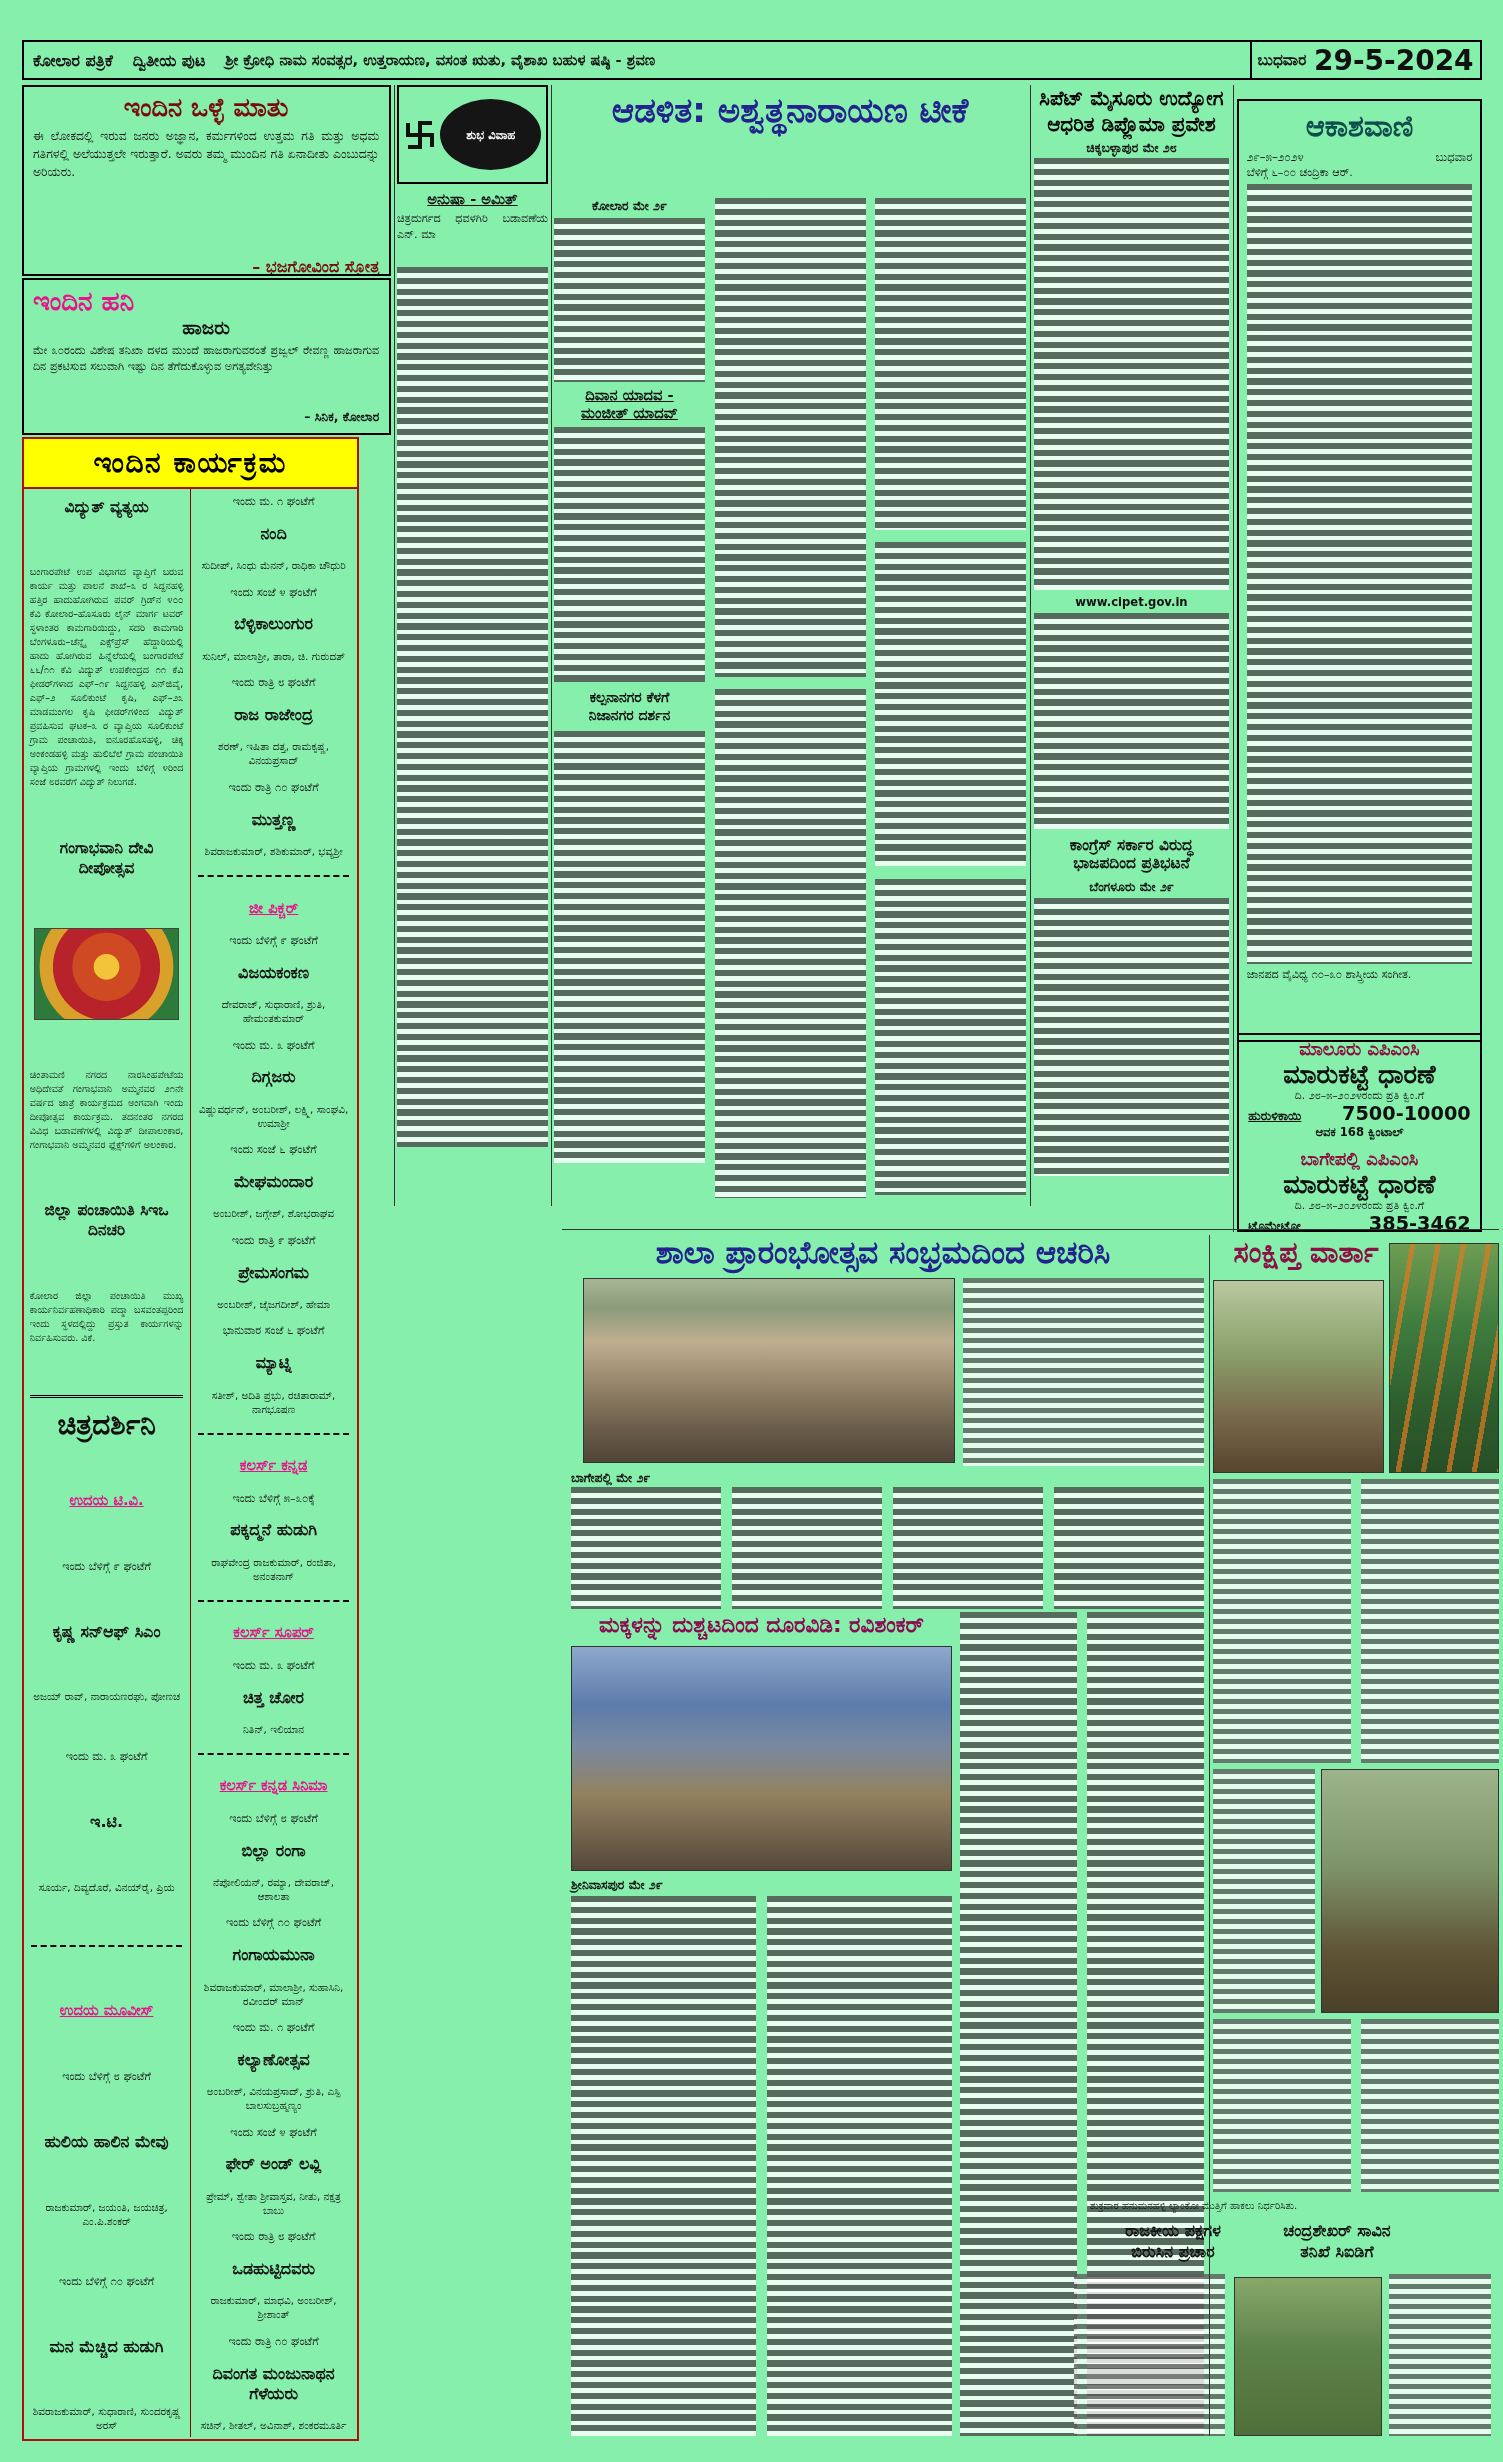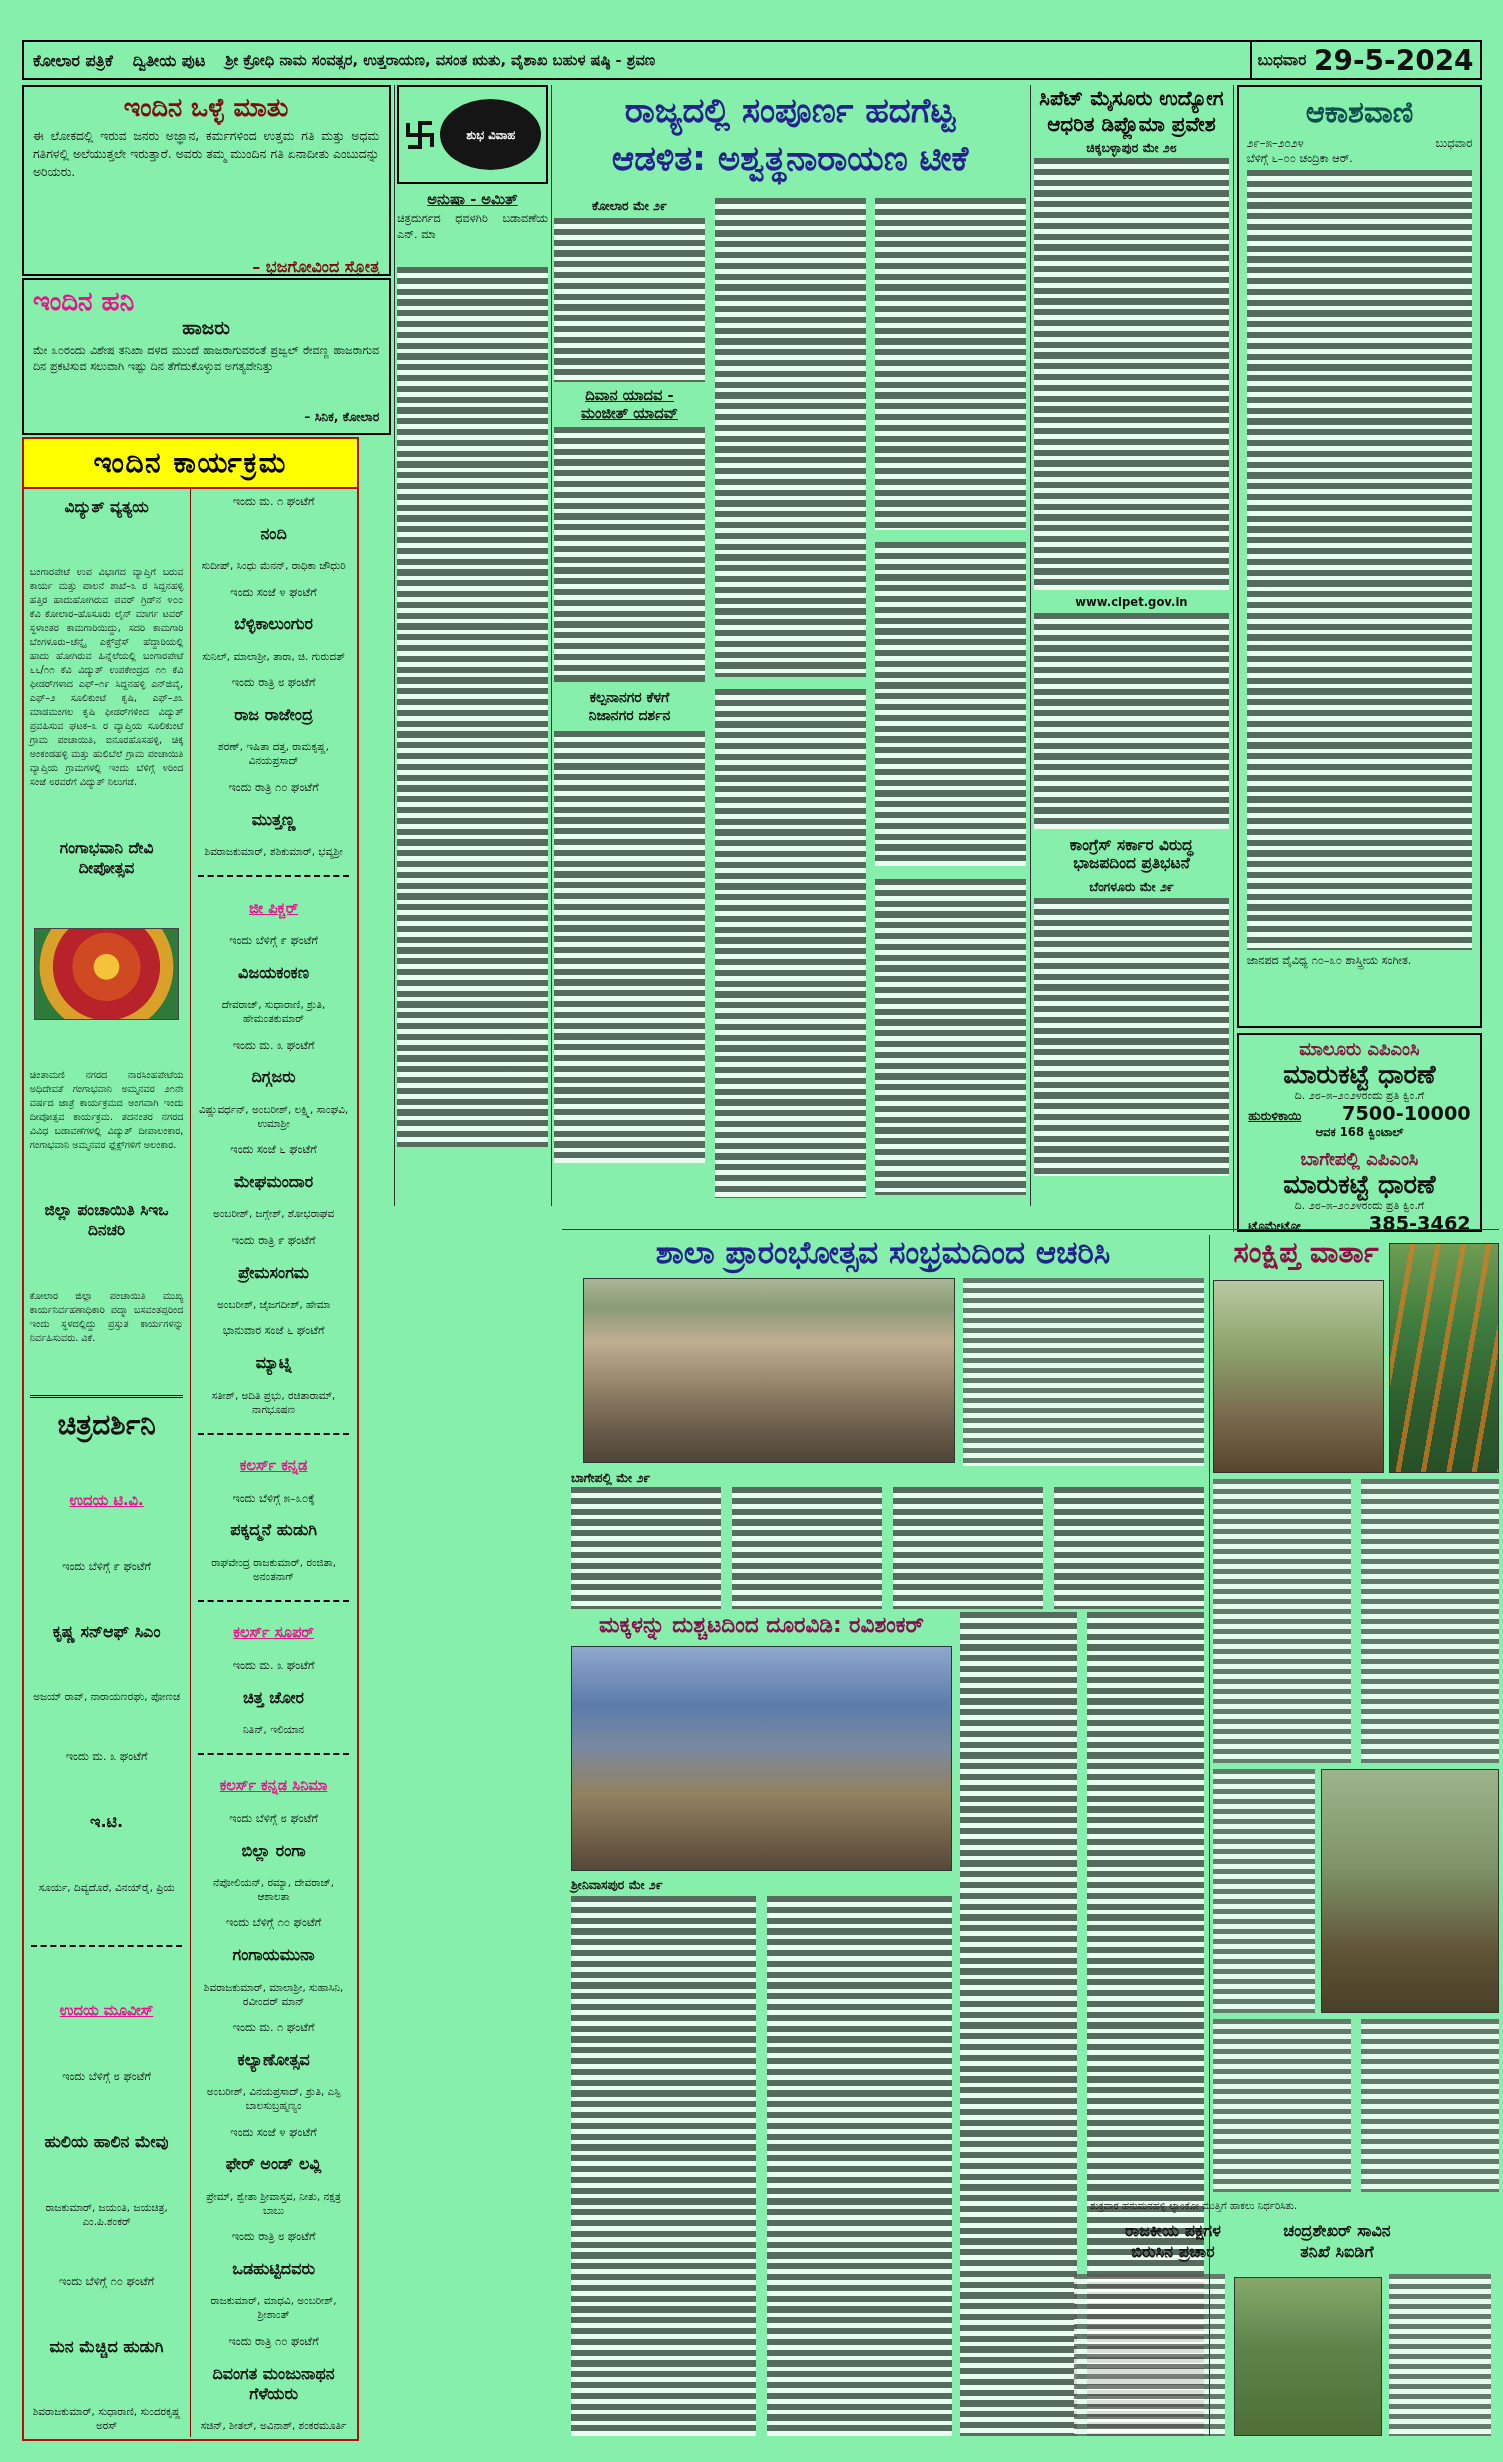--- a/index.html
+++ b/index.html
@@ -212,21 +212,20 @@
         <path d="M12 12 H3 V3 M12 12 V3 H21 M12 12 H21 V21 M12 12 V21 H3" fill="none" stroke="#111" stroke-width="3"></path>
       </svg>
       <div class="wedOval">ಶುಭ ವಿವಾಹ</div>
     </div>
     <div class="couple">ಅನುಷಾ - ಅಮಿತ್</div>
     <div class="smallPara" style="height:49px;overflow:hidden;">ಚಿತ್ರದುರ್ಗದ ಧವಳಗಿರಿ ಬಡಾವಣೆಯ ಎನ್. ಮಾ</div>
     <div class="tx" style="height:880px;margin-top:6.2px;"></div>
   </div>
 
   <div class="abs hMain" style="left:554px;top:86px;width:472px;height:102px;">
-    <div>ರಾಜ್ಯದಲ್ಲಿ ಸಂಪೂರ್ಣ ಹದಗೆಟ್ಟ</div>
     <div>ಆಡಳಿತ: ಅಶ್ವತ್ಥನಾರಾಯಣ ಟೀಕೆ</div>
   </div>
 
   <div class="abs" style="left:554px;top:198px;width:151px;height:1008px;">
     <div class="dateline">ಕೋಲಾರ ಮೇ ೨೯</div>
     <div class="tx" style="height:164px;margin-top:4.6px;"></div>
     <div class="couple" style="margin:4.6px 0;">
       <span>ದಿವಾನ ಯಾದವ -</span><br>
       <span>ಮಂಜೀತ್ ಯಾದವ್</span>
     </div>
@@ -259,21 +258,21 @@
     <div class="site" style="margin:4.6px 0;">www.cipet.gov.in</div>
     <div class="tx" style="height:216px;"></div>
     <div class="subM" style="margin:6.2px 0;font-size:15.4px;">
       <span>ಕಾಂಗ್ರೆಸ್ ಸರ್ಕಾರ ವಿರುದ್ಧ</span><br>
       <span>ಭಾಜಪದಿಂದ ಪ್ರತಿಭಟನೆ</span>
     </div>
     <div class="dateline">ಬೆಂಗಳೂರು ಮೇ ೨೯</div>
     <div class="tx" style="height:278px;margin-top:4.6px;"></div>
   </div>
 
-  <div class="abs akash" style="left:1237px;top:85px;width:245px;height:943px;">
+  <div class="abs akash" style="left:1237px;top:99px;width:245px;height:943px;">
     <div class="tAkash">ಆಕಾಶವಾಣಿ</div>
     <div class="akRow">
       <span>೨೯–೫–೨೦೨೪</span>
       <span>ಬುಧವಾರ</span>
     </div>
     <div class="akLine">ಬೆಳಿಗ್ಗೆ ೬–೦೦ ಚಂದ್ರಿಕಾ ಆರ್.</div>
     <div class="tx" style="height:780px;margin:4.6px 0;"></div>
     <div class="akLine">ಜಾನಪದ ವೈವಿಧ್ಯ ೧೦–೩೦ ಶಾಸ್ತ್ರೀಯ ಸಂಗೀತ.</div>
   </div>
 

